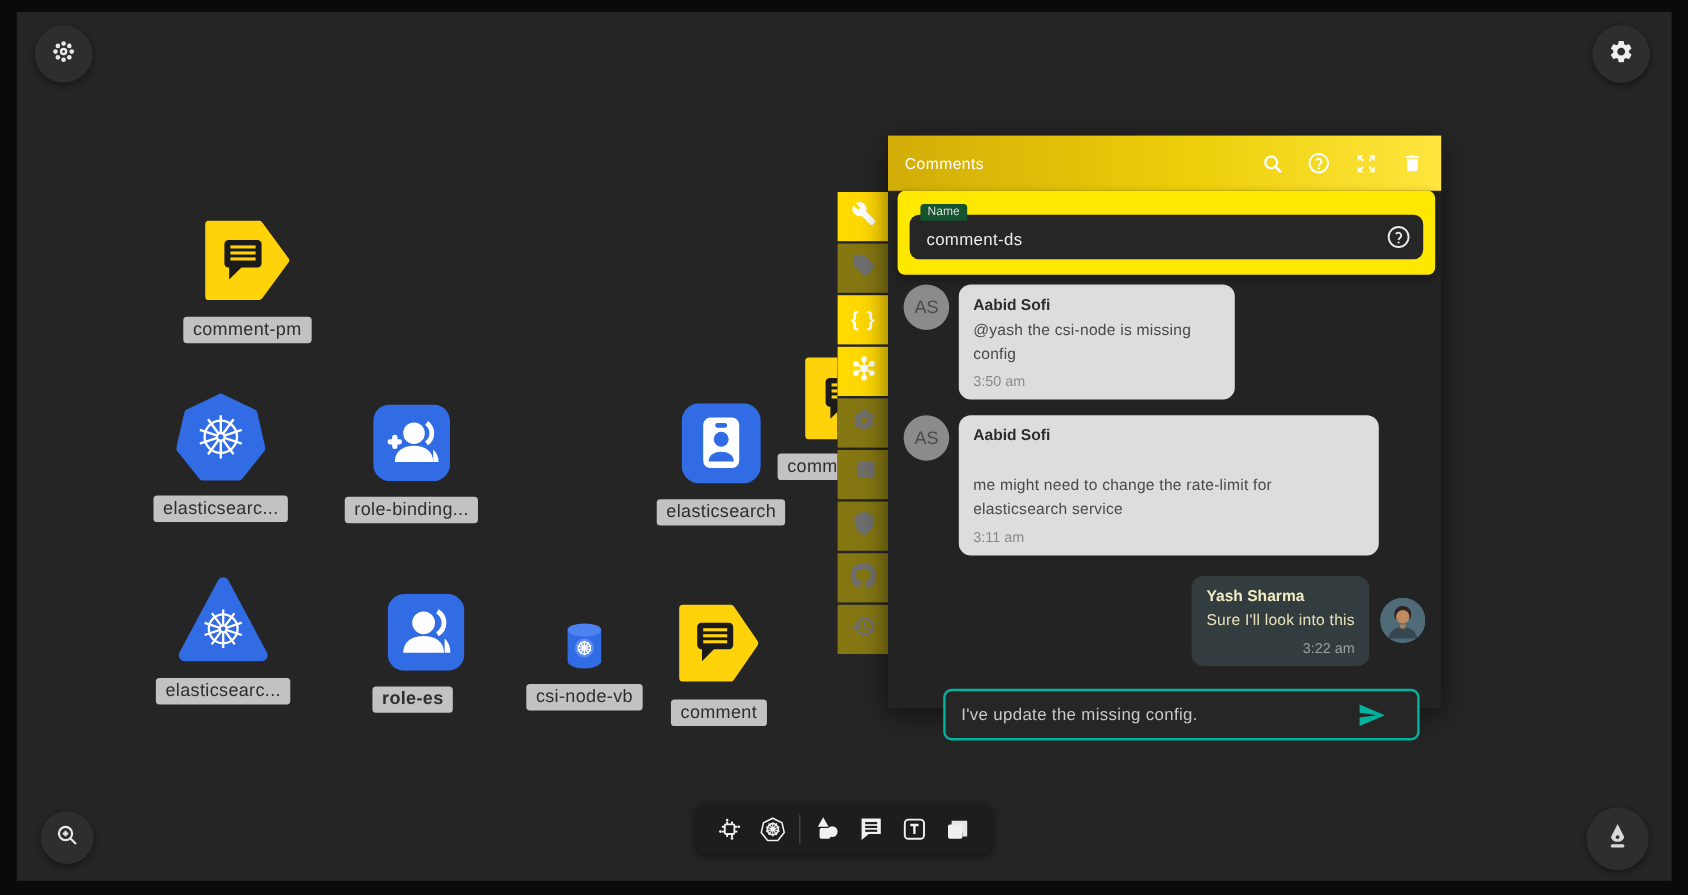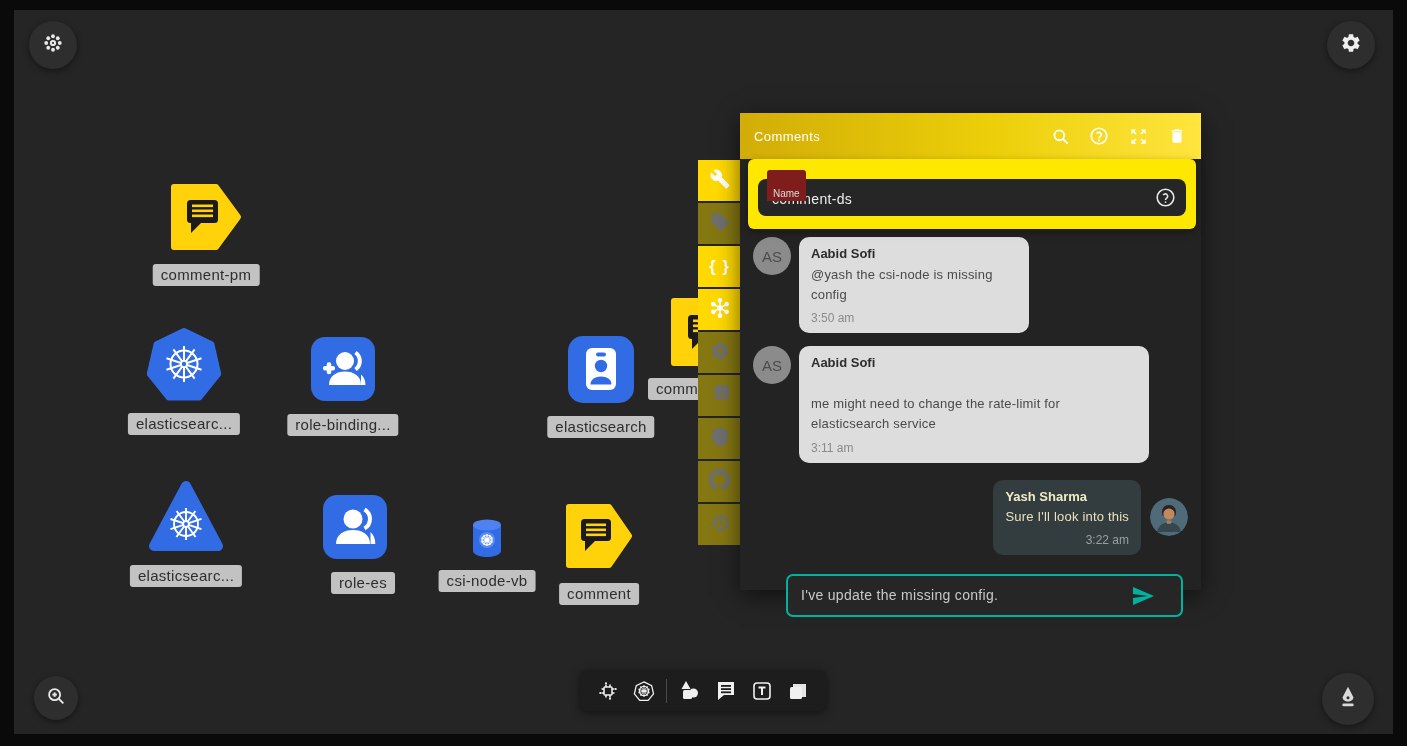--- a/index.html
+++ b/index.html
@@ -26,21 +26,21 @@
   
   #panel { position:absolute; left:726px; top:103px; width:461px; height:477px; background:#232323; z-index:7; box-shadow:0 6px 22px rgba(0,0,0,.55); }
   #panel-header { height:46px; background:linear-gradient(90deg,#d2ad08 0%,#eccf09 55%,#ffe53e 100%); display:flex; align-items:center; padding:0 14px; }
   #panel-title { color:#ffffff; font-size:13px; letter-spacing:.4px; flex:1; }
   .hdr-icons { display:flex; align-items:center; gap:19px; }
   .hdr-icon { width:20px; height:20px; cursor:pointer; display:flex; align-items:center; justify-content:center; }
 
   #name-block { margin:0 5px 0 8px; background:#ffe800; border-radius:6px; padding:20px 10px 13px; position:relative; box-shadow:0 3px 8px rgba(0,0,0,.35); }
   #name-input-wrap { position:relative; }
   #name-input { width:100%; height:37px; background:#262626; border:none; border-radius:8px; color:#ececec; font-size:14px; padding:2px 40px 0 14px; font-family:"Liberation Sans",sans-serif; letter-spacing:.3px; outline:none; }
-  #name-label { position:absolute; top:-9px; left:9px; background:#7f1d1d; color:#dcdcdc; font-size:10px; padding:18px 6px 2px; border-radius:3px 3px 0 0; }
+  #name-label { position:absolute; top:-9px; left:9px; background:#14532d; color:#dcdcdc; font-size:10px; padding:1px 6px 2px; border-radius:3px 3px 0 0; }
   #name-help { position:absolute; right:10px; top:8px; width:21px; height:21px; cursor:pointer; }
 
   #chat { padding:4px 13px 0 13px; }
   .msg-row { display:flex; margin-top:4px; }
   .msg-avatar { width:38px; height:38px; border-radius:50%; background:#8b8b8b; color:#4c4c4c; font-size:15px; display:flex; align-items:center; justify-content:center; flex-shrink:0; margin-right:8px; }
   .bubble { background:#dddddd; border-radius:10px; padding:9px 12px 8px; color:#4a4a4a; font-size:13px; }
   .bubble .author { font-weight:bold; color:#2d2d2d; font-size:13px; }
   .bubble .body { margin-top:4px; line-height:1.55; letter-spacing:.2px; }
   .bubble .time { margin-top:6px; color:#8a8a8a; font-size:12px; }
   .msg-row.right { justify-content:flex-end; margin-top:17px;align-items:center; }
@@ -185,21 +185,21 @@
   <div class="node" style="left:309px;top:485px;">
     <svg width="64" height="64" viewBox="0 0 64 64">
       <rect width="64" height="64" rx="14" fill="#326CE5"></rect>
       <g fill="#ffffff">
         <circle cx="30" cy="24" r="9.5"></circle>
         <path d="M13 49c0-9.5 7.6-14 17-14s17 4.5 17 14z"></path>
         <path d="M41.5 14.5a11 11 0 0 1 0 19" stroke="#ffffff" stroke-width="4" fill="none"></path>
         <path d="M47.5 37c3 2.8 4.8 6.6 4.8 12h-4.8z"></path>
       </g>
     </svg>
-    <span class="chip" style="left:40px;top:77px;">role-es</span>
+    <span class="chip" style="left:21px;top:77px;font-weight:bold;">role-es</span>
   </div>
 
   <div class="node" style="left:456px;top:508px;">
     <svg width="34" height="40" viewBox="0 0 34 40">
       <path d="M3 7v26c0 3.3 6.3 6 14 6s14-2.7 14-6V7z" fill="#326CE5"></path>
       <ellipse cx="17" cy="7" rx="14" ry="5.5" fill="#4d82f0"></ellipse>
       <circle cx="17" cy="22" r="8" fill="#5b8bf2"></circle>
       <g stroke="#ffffff" stroke-width="1.2" fill="none">
         <circle cx="17" cy="22" r="5"></circle>
         <path d="M17 16v12M11.2 20l11.6 4M11.2 24l11.6-4M13.5 17.5l7 9M20.5 17.5l-7 9"></path>

